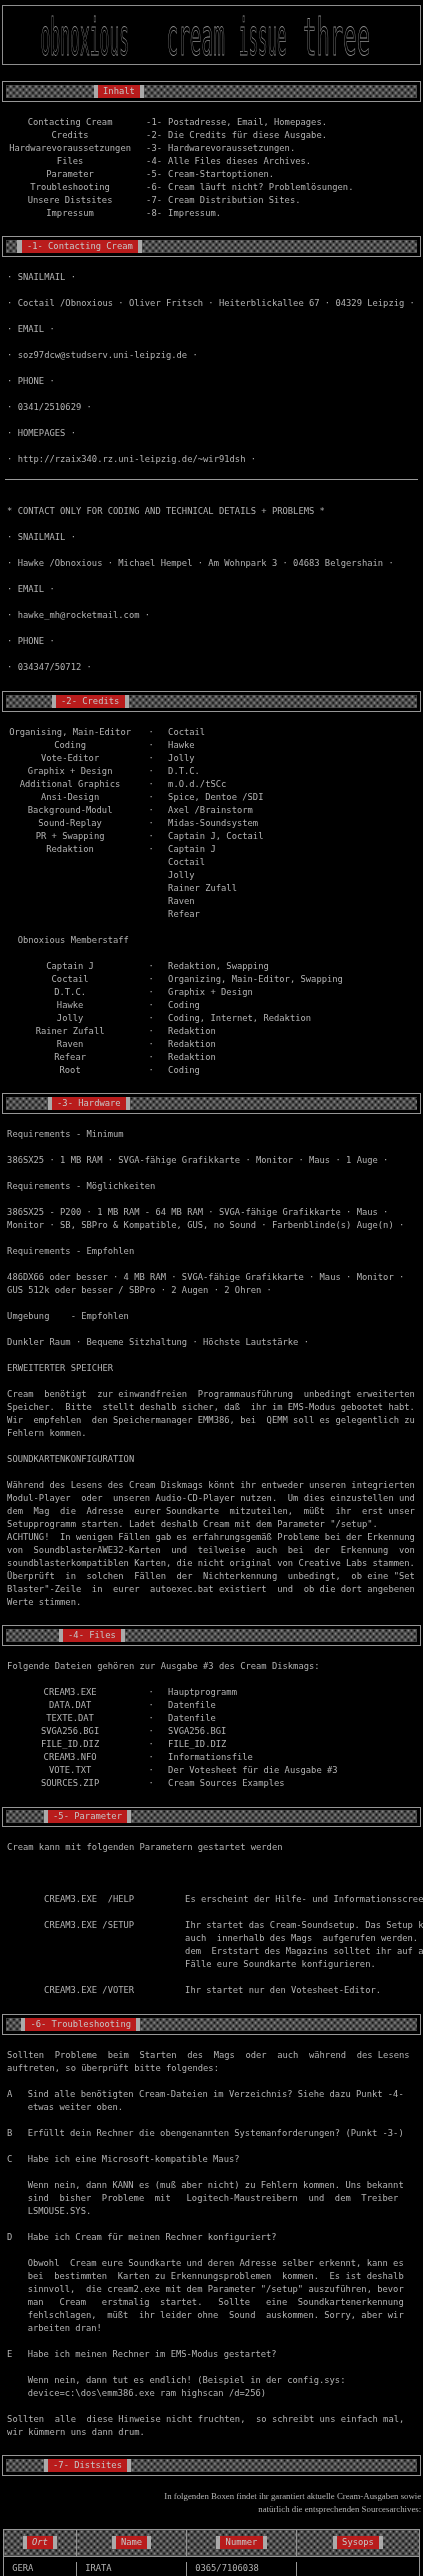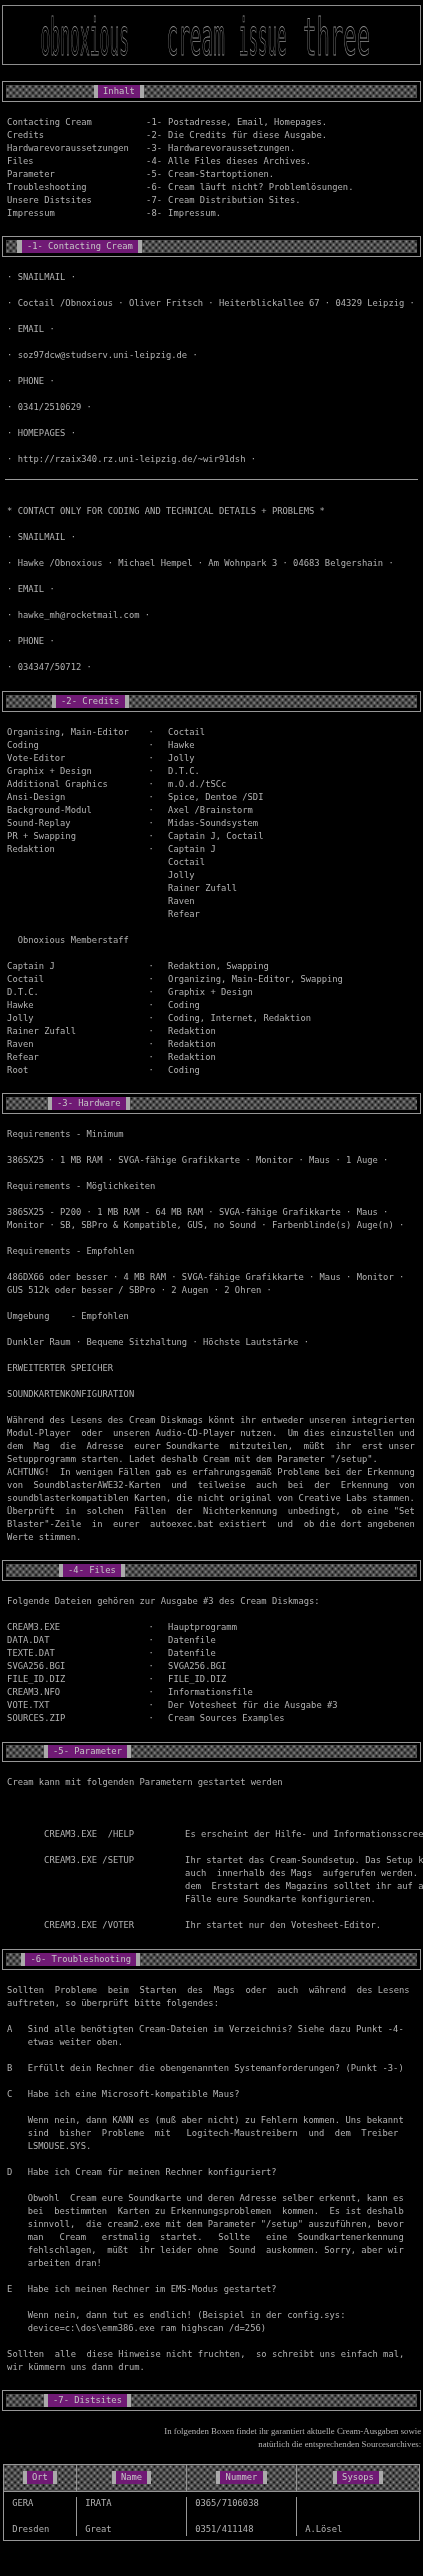--- a/index.html
+++ b/index.html
@@ -11,32 +11,32 @@
   .logo-box svg{display:block;}
   .logo-word{stroke:#8e8e8e;fill:none;stroke-width:1.4;
              font-family:"DejaVu Sans Mono",monospace;font-size:88px;}
   
   .hdr{border:1.2px solid #969696;padding:2.9px;display:flex;align-items:center;
        margin:16.5px 0 14px 0;}
   .hdr:first-of-type{margin-top:0;}
   .dither{height:13px;background:repeating-conic-gradient(#969696 0% 25%,#000 0% 50%) 0 0/1.2px 1.2px;}
   .d-left{flex:0 0 auto;}
   .d-right{flex:1 1 auto;}
-  .chip{display:flex;flex:0 0 auto;background:#701a75;}
+  .chip{display:flex;flex:0 0 auto;background:#b91c1c;}
   .chip .bar{width:4.1px;height:13px;background:#aaaaaa;}
   .hdr-label{padding:0 5.3px;color:#c6c6c6;line-height:13px;white-space:pre;}
   
   .sec{padding-left:5.3px;padding-right:3.5px;}
   .para{white-space:pre;margin:0 0 13px 0;}
   .sub-title{white-space:pre;margin:8px 0 13px 0;}
   .center{text-align:right;white-space:pre;margin:0 0 13px 0;font-family:Liberation Serif, serif;}
   .rule{border:none;border-top:1.2px solid #9a9a9a;margin:11.8px 2.9px 25px 2.9px;}
   
   .lv-row{display:grid;grid-template-columns:126px 35px 1fr;}
-  .lv-label{text-align:left;white-space:pre;}
+  .lv-label{text-align:center;white-space:pre;}
   .lv-num{padding-left:13px;white-space:pre;}
   .lv-dot{padding-left:15.3px;}
   .lv-val{white-space:pre;}
   .stack{white-space:pre;}
   .staff-title{padding-left:10.6px;margin:13px 0 13px 0;}
   
   .contact-line{margin-bottom:13px;white-space:pre;}
   
   .param-row{display:grid;grid-template-columns:147px 1fr;margin-bottom:13px;gap:31px;}
   .param-cmd{padding-left:37px;white-space:pre;}
@@ -44,21 +44,21 @@
   
   .tr-item{display:grid;grid-template-columns:20.6px 1fr;margin-bottom:13px;}
   .tr-key{white-space:pre;}
   .tr-text{white-space:pre;}
   
   .dist{border:1.2px solid #969696;margin:13px 1.2px 17.6px 1.2px;padding-bottom:4.7px;}
   .dist-hrow{display:grid;grid-template-columns:72px 110px 110px 1fr;
              border-bottom:1.2px solid #969696;}
   .dist-hcell{border-left:1.2px solid #969696;height:26px;display:flex;align-items:center;
               justify-content:center;background:repeating-conic-gradient(#969696 0% 25%,#000 0% 50%) 0 0/1.2px 1.2px;}
-  .dist-hcell:first-child{border-left:none;}
+  .dist-hcell:first-child{border-left:none;font-style:italic;}
   .dist-body{padding-top:4.7px;}
   .dist-row{display:grid;grid-template-columns:72px 110px 110px 1fr;}
   .dist-cell{border-left:1.2px solid #969696;min-height:13px;padding-left:8.2px;white-space:pre;}
   .dist-cell:first-child{border-left:none;}
 </style>
 </head>
 <body>
 
 <div class="page">
 
@@ -290,20 +290,24 @@
       <div class="para">386SX25 · 1 MB RAM · SVGA-fähige Grafikkarte · Monitor · Maus · 1 Auge ·</div>
       <div class="sub-title">Requirements - Möglichkeiten</div>
       <div class="para">386SX25 - P200 · 1 MB RAM - 64 MB RAM · SVGA-fähige Grafikkarte · Maus ·
 Monitor · SB, SBPro &amp; Kompatible, GUS, no Sound · Farbenblinde(s) Auge(n) ·</div>
       <div class="sub-title">Requirements - Empfohlen</div>
       <div class="para">486DX66 oder besser · 4 MB RAM · SVGA-fähige Grafikkarte · Maus · Monitor ·
 GUS 512k oder besser / SBPro · 2 Augen · 2 Ohren ·</div>
       <div class="sub-title">Umgebung    - Empfohlen</div>
       <div class="para">Dunkler Raum · Bequeme Sitzhaltung · Höchste Lautstärke ·</div>
       <div class="sub-title" style="margin-top: 13px;">ERWEITERTER SPEICHER</div>
+      <div class="para">Cream  benötigt  zur einwandfreien  Programmausführung  unbedingt erweiterten
+Speicher.  Bitte  stellt deshalb sicher, daß  ihr im EMS-Modus gebootet habt.
+Wir  empfehlen  den Speichermanager EMM386, bei  QEMM soll es gelegentlich zu
+Fehlern kommen.</div>
       <div class="sub-title">SOUNDKARTENKONFIGURATION</div>
       <div class="para">Während des Lesens des Cream Diskmags könnt ihr entweder unseren integrierten
 Modul-Player  oder  unseren Audio-CD-Player nutzen.  Um dies einzustellen und
 dem  Mag  die  Adresse  eurer Soundkarte  mitzuteilen,  müßt  ihr  erst unser
 Setupprogramm starten. Ladet deshalb Cream mit dem Parameter "/setup".
 ACHTUNG!  In wenigen Fällen gab es erfahrungsgemäß Probleme bei der Erkennung
 von  SoundblasterAWE32-Karten  und  teilweise  auch  bei  der  Erkennung  von
 soundblasterkompatiblen Karten, die nicht original von Creative Labs stammen.
 Überprüft  in  solchen  Fällen  der  Nichterkennung  unbedingt,  ob eine "Set
 Blaster"-Zeile  in  eurer  autoexec.bat existiert  und  ob die dort angebenen

